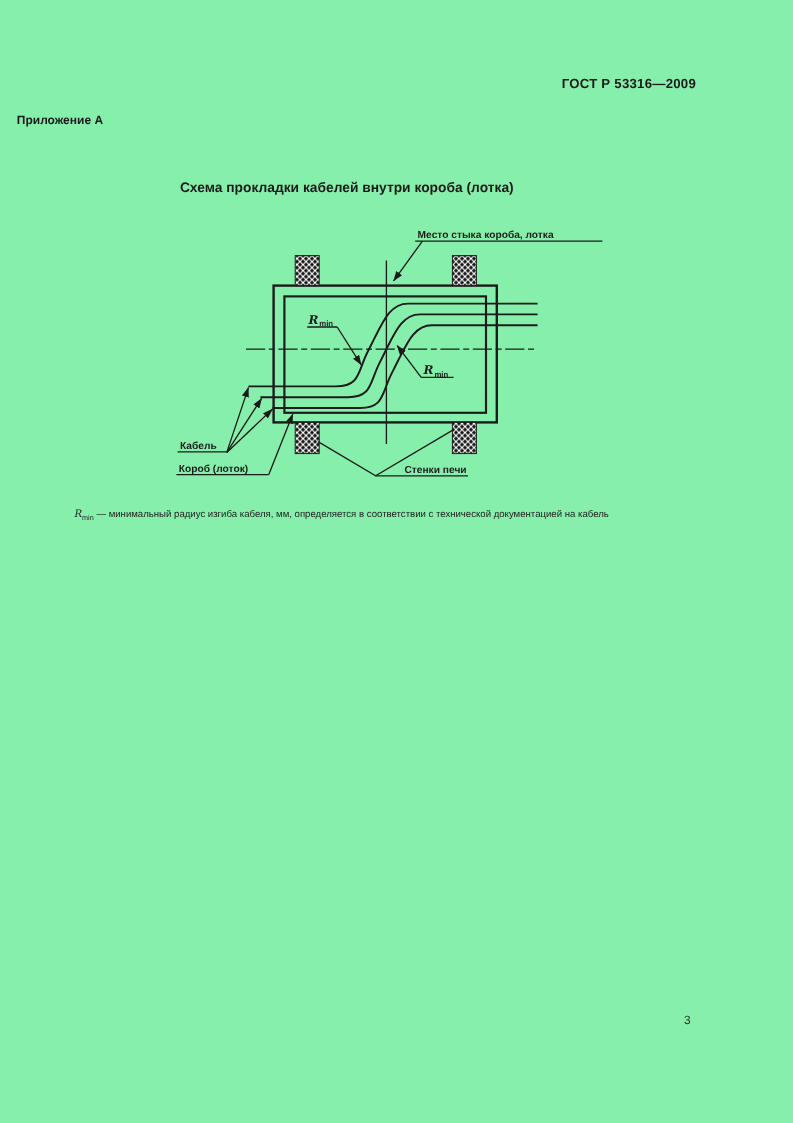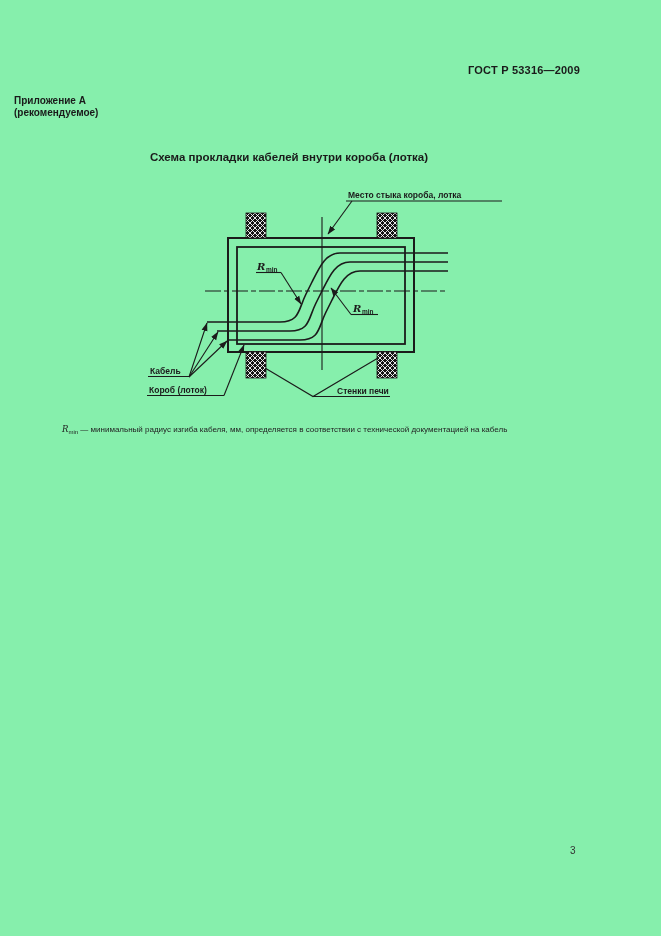--- a/index.html
+++ b/index.html
@@ -36,21 +36,20 @@
 </style>
 </head>
 <body>
 
 <div class="page">
 
   <div class="doc-header">ГОСТ Р 53316—2009</div>
 
   <div class="appendix">
     <div>Приложение А</div>
-    <div>(рекомендуемое)</div>
   </div>
 
   <div class="section-title">Схема прокладки кабелей внутри короба (лотка)</div>
 
   <svg class="diagram" width="380" height="230" viewBox="0 0 380 230" xmlns="http://www.w3.org/2000/svg">
     <defs>
       <marker id="arr" markerWidth="9" markerHeight="8" refX="8" refY="4" orient="auto" markerUnits="userSpaceOnUse">
         <path d="M0,1 L8.5,4 L0,7 Z" fill="#1b1b1b"></path>
       </marker>
       <pattern id="hatch" width="5" height="5" patternUnits="userSpaceOnUse">

